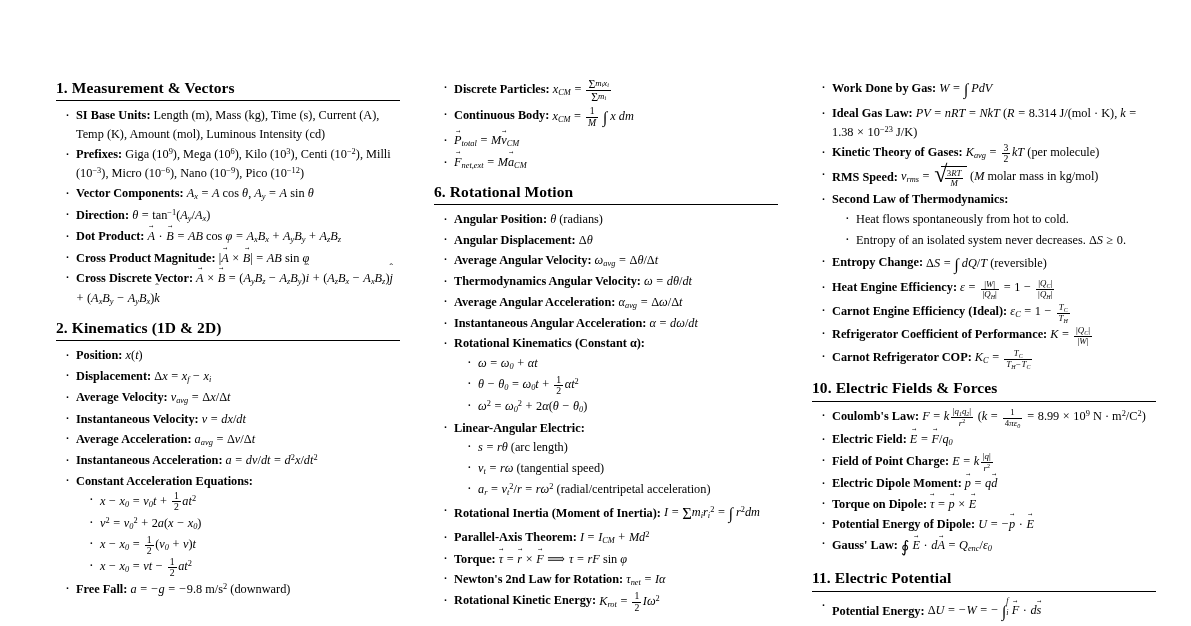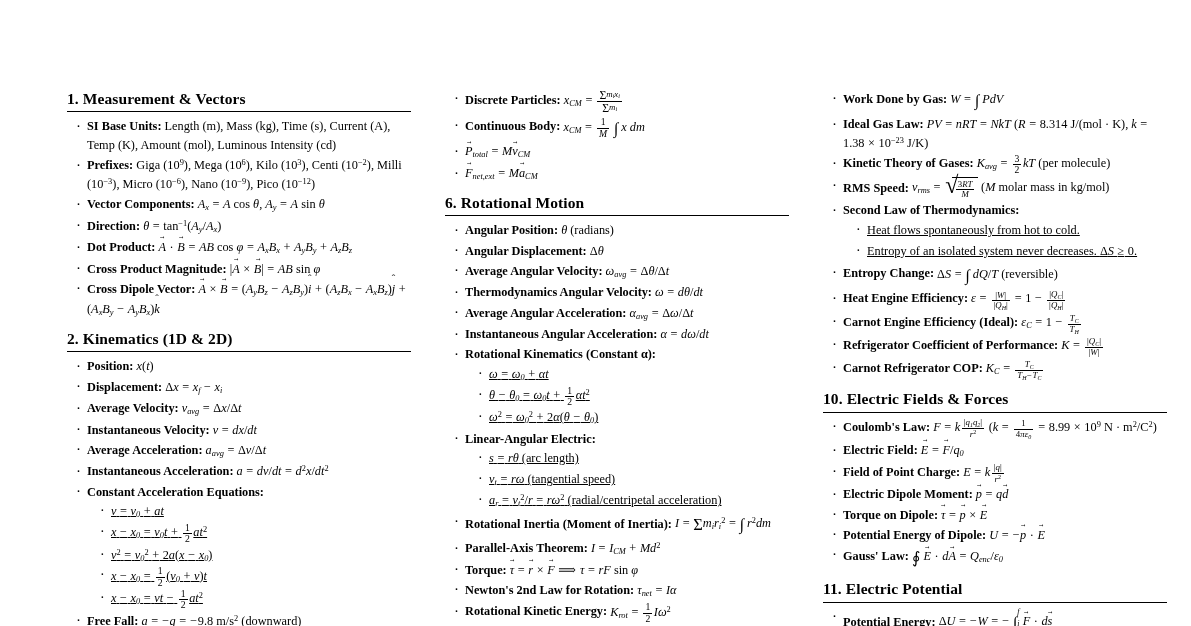--- a/index.html
+++ b/index.html
@@ -11,21 +11,21 @@
     width: 1191px;
     height: 626px;
     overflow: hidden;
     font-family: "Liberation Serif", "DejaVu Serif", serif;
     color: #000000;
   }
   .sheet {
     position: relative;
     width: 1191px;
     height: 626px;
-    padding: 11px;
+    padding: 0;
     box-sizing: border-box;
   }
   .columns {
     display: flex;
     gap: 0px;
     padding: 78px 0 0 56px;
     box-sizing: border-box;
     height: 626px;
   }
   .col {
@@ -75,21 +75,20 @@
     position: absolute;
     left: 0;
     top: -0.5px;
     font-size: 15px;
     line-height: 1.3;
   }
   ul.sub {
     list-style: none;
     margin: 1px 0 1px 0;
     padding: 0 0 0 13px;
-    text-decoration: underline;
   }
   ul.sub > li {
     position: relative;
     font-size: 12.3px;
     line-height: 1.62;
     margin: 0 0 1px 0;
     padding-left: 11px;
   }
   ul.sub > li::before {
     content: "\00B7";
@@ -232,21 +231,21 @@
           </li>
           <li>
             <span class="lbl">Dot Product:</span>
             <span class="m"> <span class="vec">A</span> <span class="op">·</span> <span class="vec">B</span> <span class="op">=</span> <span class="mi">AB</span> <span class="upr">cos</span> <span class="mi">φ</span> <span class="op">=</span> <span class="mi">A</span><sub>x</sub><span class="mi">B</span><sub>x</sub> <span class="op">+</span> <span class="mi">A</span><sub>y</sub><span class="mi">B</span><sub>y</sub> <span class="op">+</span> <span class="mi">A</span><sub>z</sub><span class="mi">B</span><sub>z</sub></span>
           </li>
           <li>
             <span class="lbl">Cross Product Magnitude:</span>
             <span class="m"> |<span class="vec">A</span> <span class="op">×</span> <span class="vec">B</span>| <span class="op">=</span> <span class="mi">AB</span> <span class="upr">sin</span> <span class="mi">φ</span></span>
           </li>
           <li>
-            <span class="lbl">Cross Dipole Vector:</span>
+            <span class="lbl">Cross Discrete Vector:</span>
             <span class="m"> <span class="vec">A</span> <span class="op">×</span> <span class="vec">B</span> <span class="op">=</span> (<span class="mi">A</span><sub>y</sub><span class="mi">B</span><sub>z</sub> <span class="op">−</span> <span class="mi">A</span><sub>z</sub><span class="mi">B</span><sub>y</sub>)<span class="hat">i</span> <span class="op">+</span> (<span class="mi">A</span><sub>z</sub><span class="mi">B</span><sub>x</sub> <span class="op">−</span> <span class="mi">A</span><sub>x</sub><span class="mi">B</span><sub>z</sub>)<span class="hat">j</span> <span class="op">+</span> (<span class="mi">A</span><sub>x</sub><span class="mi">B</span><sub>y</sub> <span class="op">−</span> <span class="mi">A</span><sub>y</sub><span class="mi">B</span><sub>x</sub>)<span class="hat">k</span></span>
           </li>
         </ul>
       </div>
 
       <div class="section">
         <h2 class="section-title">2. Kinematics (1D &amp; 2D)</h2>
         <hr class="rule">
         <ul class="items">
           <li>
@@ -269,21 +268,20 @@
             <span class="lbl">Average Acceleration:</span>
             <span class="m"> <span class="mi">a</span><sub>avg</sub> <span class="op">=</span> <span class="upr">Δ</span><span class="mi">v</span>/<span class="upr">Δ</span><span class="mi">t</span></span>
           </li>
           <li>
             <span class="lbl">Instantaneous Acceleration:</span>
             <span class="m"> <span class="mi">a</span> <span class="op">=</span> <span class="mi">dv</span>/<span class="mi">dt</span> <span class="op">=</span> <span class="mi">d</span><sup>2</sup><span class="mi">x</span>/<span class="mi">dt</span><sup>2</sup></span>
           </li>
           <li>
             <span class="lbl">Constant Acceleration Equations:</span>
             <ul class="sub">
-              <li><span class="m"><span class="mi">v</span> <span class="op">=</span> <span class="mi">v</span><sub>0</sub> <span class="op">+</span> <span class="mi">at</span></span></li>
               <li><span class="m"><span class="mi">x</span> <span class="op">−</span> <span class="mi">x</span><sub>0</sub> <span class="op">=</span> <span class="mi">v</span><sub>0</sub><span class="mi">t</span> <span class="op">+</span> <span class="frac"><span class="num">1</span><span class="den">2</span></span><span class="mi">at</span><sup>2</sup></span></li>
               <li><span class="m"><span class="mi">v</span><sup>2</sup> <span class="op">=</span> <span class="mi">v</span><sub>0</sub><sup>2</sup> <span class="op">+</span> 2<span class="mi">a</span>(<span class="mi">x</span> <span class="op">−</span> <span class="mi">x</span><sub>0</sub>)</span></li>
               <li><span class="m"><span class="mi">x</span> <span class="op">−</span> <span class="mi">x</span><sub>0</sub> <span class="op">=</span> <span class="frac"><span class="num">1</span><span class="den">2</span></span>(<span class="mi">v</span><sub>0</sub> <span class="op">+</span> <span class="mi">v</span>)<span class="mi">t</span></span></li>
               <li><span class="m"><span class="mi">x</span> <span class="op">−</span> <span class="mi">x</span><sub>0</sub> <span class="op">=</span> <span class="mi">vt</span> <span class="op">−</span> <span class="frac"><span class="num">1</span><span class="den">2</span></span><span class="mi">at</span><sup>2</sup></span></li>
             </ul>
           </li>
           <li>
             <span class="lbl">Free Fall:</span>
             <span class="m"> <span class="mi">a</span> <span class="op">=</span> <span class="op">−</span><span class="mi">g</span> <span class="op">=</span> <span class="op">−</span>9.8 <span class="upr">m/s</span><sup>2</sup> <span class="txt">(downward)</span></span>
           </li>

